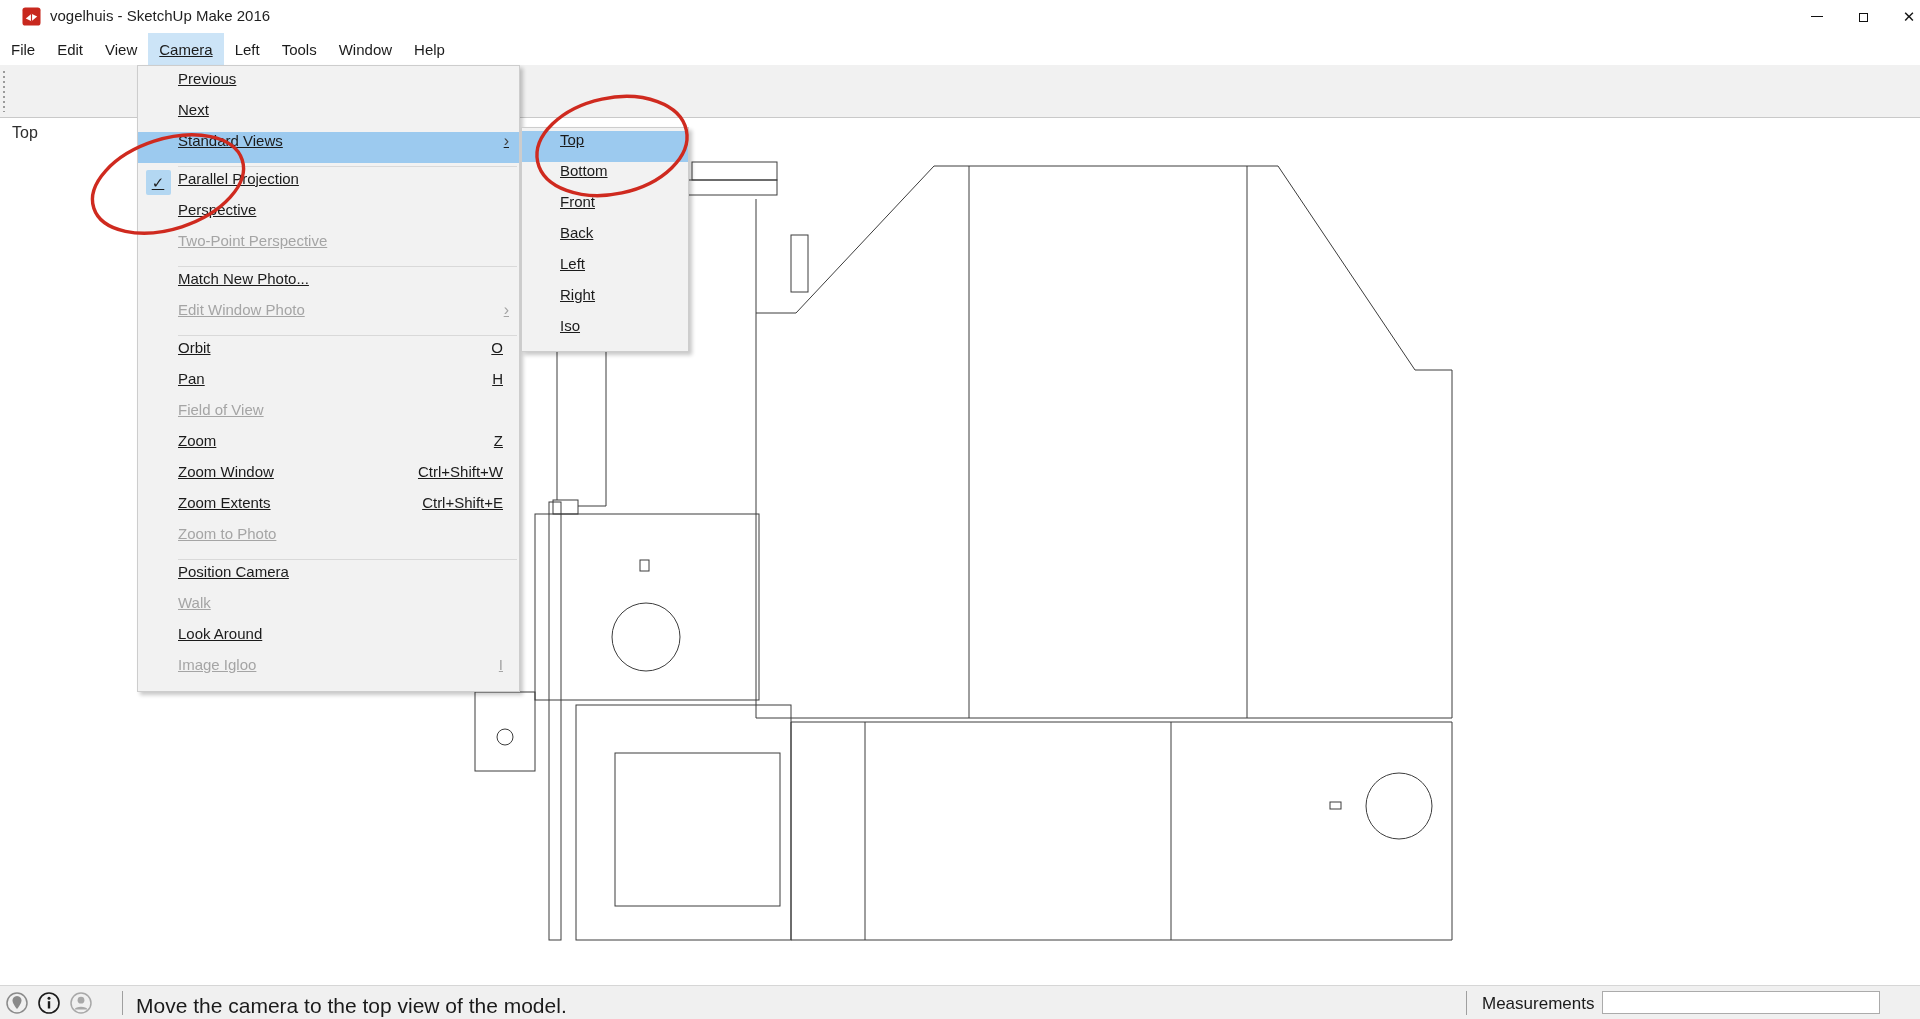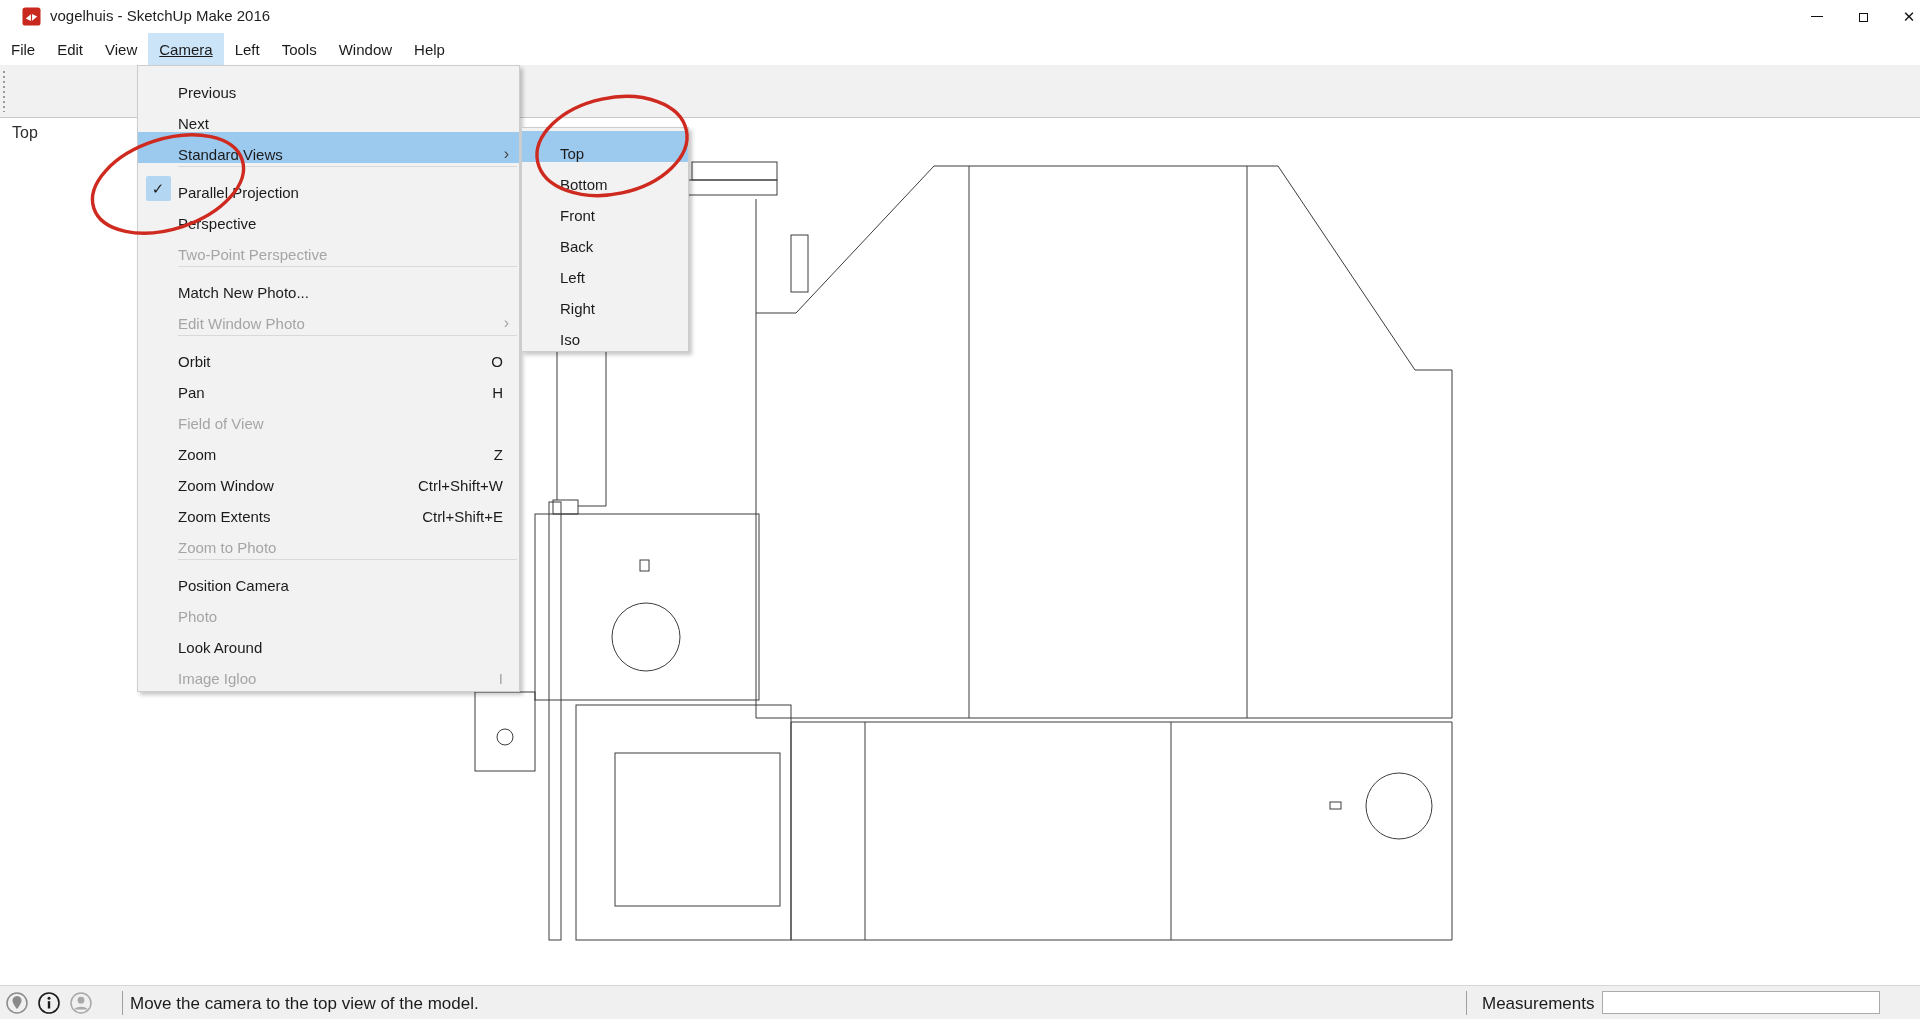--- a/index.html
+++ b/index.html
@@ -36,38 +36,38 @@
   .canvas { position:absolute; left:0; top:118px; width:1920px; height:867px; background:#fff; }
   .view-label { position:absolute; left:12px; top:124px; font-size:16px; color:#2e2e2e; }
   #drawing-svg, #annot-svg { position:absolute; left:0; top:0; pointer-events:none; }
   #annot-svg { z-index:40; }
 
   
   .menu-panel { position:absolute; background:#f2f2f2; border:1px solid #cdcdcd;
     box-shadow:3px 3px 4px rgba(0,0,0,.22); z-index:30; padding:4px 0; }
   #camera-menu { left:137px; top:65px; width:383px; }
   #views-submenu { left:521px; top:127px; width:168px; padding:3px 0; }
-  .menu-row { height:31px; display:flex; align-items:flex-end; font-size:15px; color:#1b1b1b; position:relative; }
+  .menu-row { height:31px; display:flex; align-items:flex-start; font-size:15px; color:#1b1b1b; position:relative;text-decoration:underline; }
   .menu-row .gutter { width:40px; flex:0 0 40px; display:flex; align-items:center; justify-content:center; }
   .menu-row .checkbox { width:25px; height:25px; background:#b3d7f2; border-radius:2px;
     display:flex; align-items:center; justify-content:center; font-size:15px; color:#1b1b1b; }
   .menu-row .lbl { flex:1 1 auto; }
   .menu-row .sc { flex:0 0 auto; padding-right:16px; font-size:15px; }
   .menu-row .sub-arrow { flex:0 0 auto; padding-right:10px; font-size:16px; color:#444; }
   .menu-row.hl { background:#9ccaef; }
   .menu-row.disabled, .menu-row.disabled .sc, .menu-row.disabled .sub-arrow { color:#a5a5a5; }
   .menu-sep { height:1px; background:#d9d9d9; margin:3px 2px 3px 40px; }
   #views-submenu .menu-row .gutter { width:38px; flex:0 0 38px; }
 
   
   .statusbar { position:absolute; left:0; bottom:0; width:100%; height:34px; background:#f0f0f0;
     border-top:1px solid #d6d6d6; z-index:20; }
   .sb-icon { position:absolute; top:6px; width:22px; height:22px; }
   .sb-vsep { position:absolute; top:5px; width:1px; height:24px; background:#9f9f9f; }
-  .sb-msg { position:absolute; left:130px; top:8px; font-size:17px; color:#1b1b1b; }
+  .sb-msg { position:absolute; left:136px; top:8px; font-size:21px; color:#1b1b1b; }
   .sb-meas-label { position:absolute; left:1482px; top:8px; font-size:17px; color:#1b1b1b; }
   .sb-meas-input { position:absolute; left:1602px; top:5px; width:278px; height:23px;
     border:1px solid #ababab; background:#fff; font-size:13px; padding:0 5px;
     font-family:"Liberation Sans", sans-serif; }
 </style>
 </head>
 <body>
 
 <div id="app">
 
@@ -350,21 +350,21 @@
         <span class="gutter"></span>
         <span class="lbl">Zoom to Photo</span>
       </div>
       <div class="menu-sep"></div>
       <div class="menu-row">
         <span class="gutter"></span>
         <span class="lbl">Position Camera</span>
       </div>
       <div class="menu-row disabled">
         <span class="gutter"></span>
-        <span class="lbl">Photo</span>
+        <span class="lbl">Walk</span>
       </div>
       <div class="menu-row">
         <span class="gutter"></span>
         <span class="lbl">Look Around</span>
       </div>
       <div class="menu-row disabled">
         <span class="gutter"></span>
         <span class="lbl">Image Igloo</span>
         <span class="sc">I</span>
       </div>

